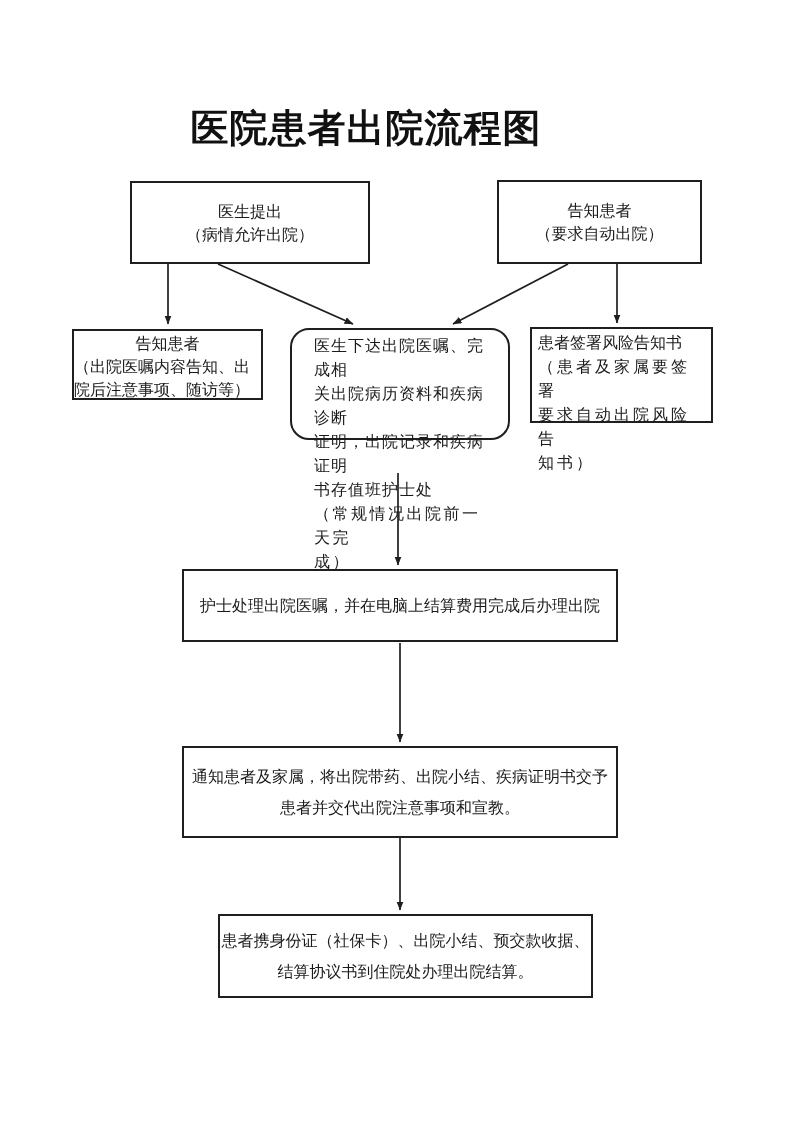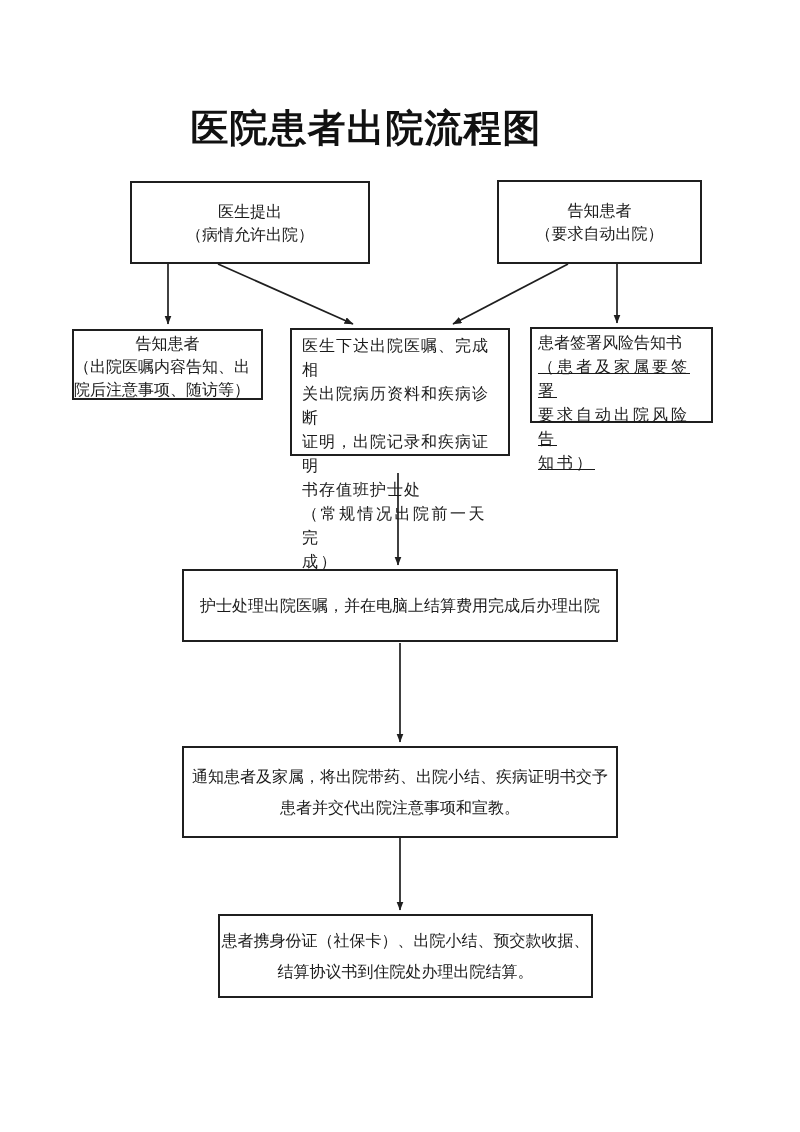--- a/index.html
+++ b/index.html
@@ -44,38 +44,37 @@
     text-align: center;
   }
   .pre {
     white-space: pre-line;
   }
   .note-spread {
     letter-spacing: 2.5px;
   }
   .note-spread-wide {
     letter-spacing: 3px;
-    text-decoration: underline;
   }
   .body-spread {
     letter-spacing: 1px;
   }
   .centered-first-line {
     text-align: center;
   }
   .big-lh {
     line-height: 31px;
   }
   .lh24 {
     line-height: 24px;
   }
   #b1 { left: 110px; top: 181px; width: 240px; height: 83px; margin-left: 20px; }
   #b2 { left: 497px; top: 180px; width: 205px; height: 84px; }
   #b3 { left: 72px;  top: 329px; width: 191px; height: 71px; padding: 1px 0; }
-  #b4 { left: 290px; top: 328px; width: 220px; height: 128px; padding: 4px 10px; }
+  #b4 { left: 290px; top: 328px; width: 220px; height: 112px; padding: 4px 22px; border-radius: 19px; }
   #b5 { left: 530px; top: 327px; width: 183px; height: 96px; padding: 2px 6px; }
   #b6 { left: 182px; top: 569px; width: 436px; height: 73px; }
   #b7 { left: 182px; top: 746px; width: 436px; height: 92px; }
   #b8 { left: 218px; top: 914px; width: 375px; height: 84px; }
   #arrows {
     position: absolute;
     left: 0;
     top: 0;
     width: 800px;
     height: 1132px;

